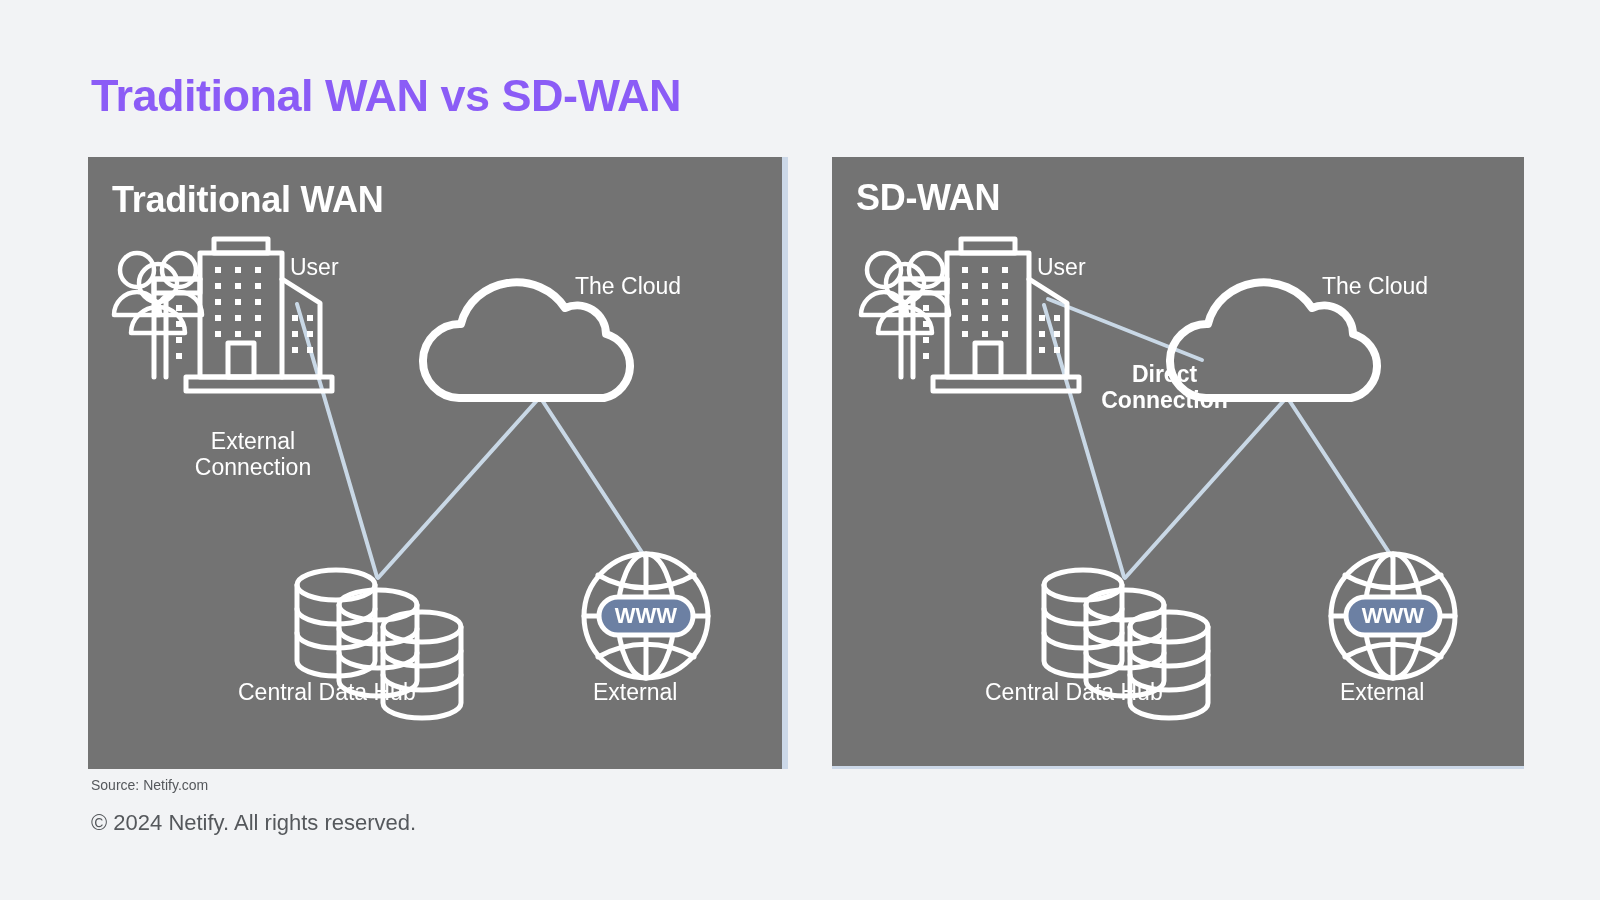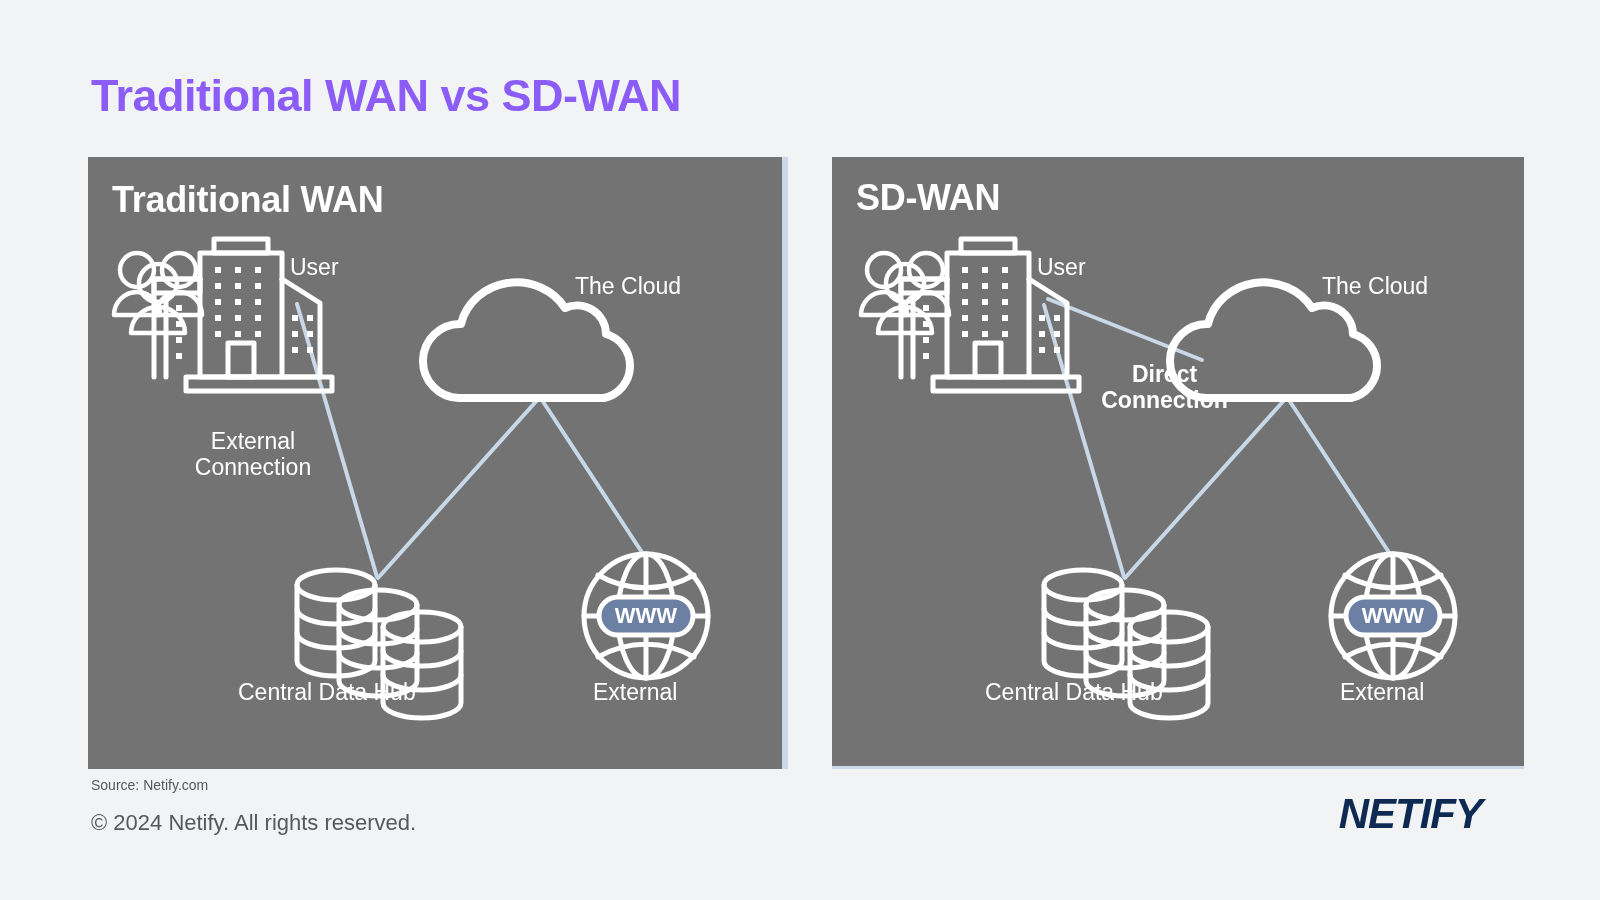--- a/index.html
+++ b/index.html
@@ -307,15 +307,14 @@
       <div class="lbl bold center" style="left:250px;top:205px;width:165px;">
         <div>Direct</div>
         <div>Connection</div>
       </div>
     </div>
 
   </div>
 
   <div class="footer-source">Source: Netify.com</div>
   <div class="footer-copy">© 2024 Netify. All rights reserved.</div>
-  <div class="brand">NETIFY</div>
 
 </div>
 
 </body></html>

